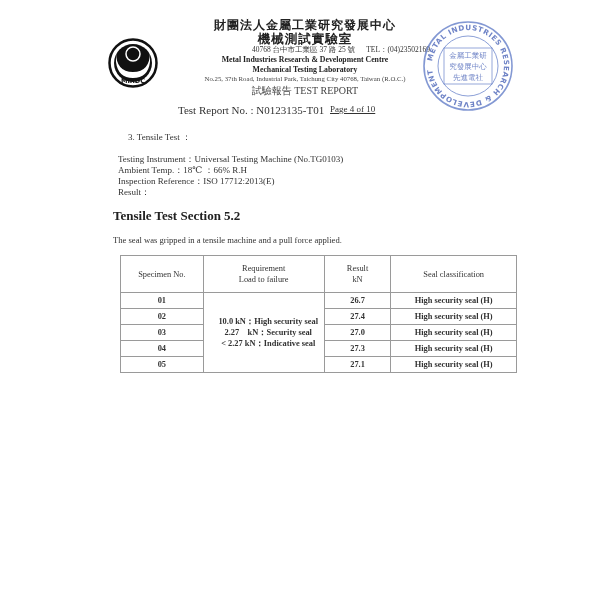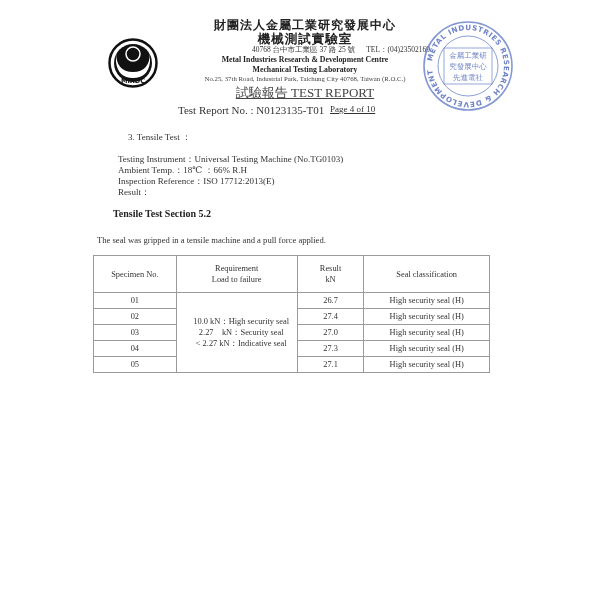--- a/index.html
+++ b/index.html
@@ -6,32 +6,32 @@
   body { width:600px; height:600px; background:#ffffff; position:relative; overflow:hidden;
          font-family:"Liberation Serif","DejaVu Serif",serif; color:#333; }
   .abs { position:absolute; }
   .logo { left:108px; top:38px; width:50px; height:50px; }
   .hdr-zh1 { left:180px; top:17px; width:250px; text-align:center; font-size:12px; font-weight:bold; color:#222; letter-spacing:1px; font-family:"DejaVu Serif",serif; }
   .hdr-zh2 { left:180px; top:31px; width:250px; text-align:center; font-size:12.5px; font-weight:bold; color:#222; letter-spacing:1px; font-family:"DejaVu Serif",serif; }
   .hdr-addr { left:180px; top:45px; width:250px; text-align:right; font-size:7.5px; color:#333; white-space:nowrap; }
   .hdr-en1 { left:180px; top:55px; width:250px; text-align:center; font-size:7.8px; font-weight:bold; color:#222; }
   .hdr-en2 { left:180px; top:65px; width:250px; text-align:center; font-size:7.8px; font-weight:bold; color:#222; }
   .hdr-addr2 { left:160px; top:75px; width:290px; text-align:center; font-size:6.8px; color:#444; white-space:nowrap; }
-  .hdr-rep { left:180px; top:84px; width:250px; text-align:center; font-size:13px; color:#444;text-decoration:underline; }
+  .hdr-rep { left:180px; top:84px; width:250px; text-align:center; font-size:10px; color:#444; }
   .stamp { left:422px; top:20px; width:92px; height:92px; }
   .repno { left:178px; top:104px; font-size:11px; color:#333; white-space:nowrap; }
   .pageno { left:330px; top:104px; font-size:9px; color:#333; white-space:nowrap;text-decoration:underline; }
   .sec3 { left:128px; top:131px; font-size:9px; color:#333; white-space:nowrap; }
   .info { left:118px; font-size:9px; color:#333; white-space:nowrap; }
-  .section-title { left:113px; top:208px; font-size:10px; font-weight:bold; color:#222; white-space:nowrap; }
-  .desc { left:97px; top:235px; font-size:8.6px; color:#333; white-space:nowrap; }
-  table.res { position:absolute; left:93px; top:255px; width:397px; border-collapse:collapse; font-size:8.4px; color:#333; }
+  .section-title { left:113px; top:208px; font-size:13px; font-weight:bold; color:#222; white-space:nowrap; }
+  .desc { left:113px; top:235px; font-size:8.6px; color:#333; white-space:nowrap; }
+  table.res { position:absolute; left:120px; top:255px; width:397px; border-collapse:collapse; font-size:8.4px; color:#333; }
   table.res td, table.res th { border:1px solid #9a9a9a; text-align:center; font-weight:normal; padding:0; }
   table.res th { height:36px; line-height:11px; }
-  table.res td { height:15px; }
+  table.res td { height:15px;font-weight:bold; }
   td.req { text-align:center; padding-left:9px !important; line-height:11px; vertical-align:middle; }
   .req-line { display:block; white-space:pre; }
 </style>
 </head>
 <body>
 
 <div class="abs logo">
   <svg width="50" height="50" viewBox="0 0 50 50">
     <circle cx="25" cy="25" r="23.5" fill="#fff" stroke="#111" stroke-width="2.5"></circle>
     <circle cx="25" cy="25" r="19" fill="#111"></circle>

